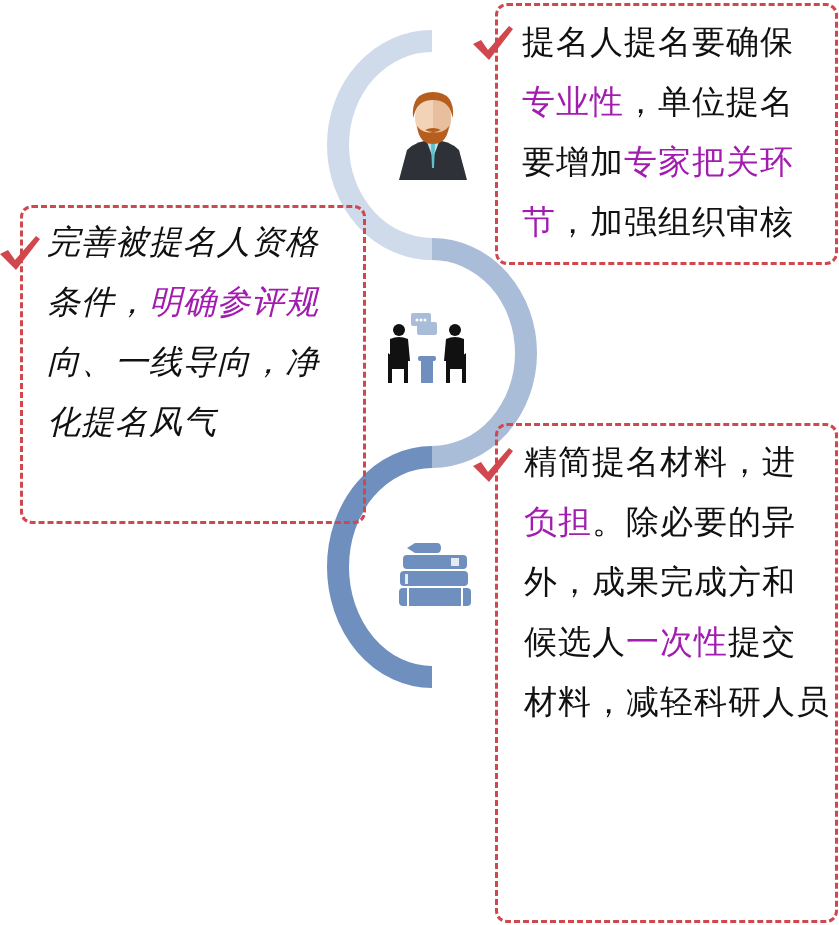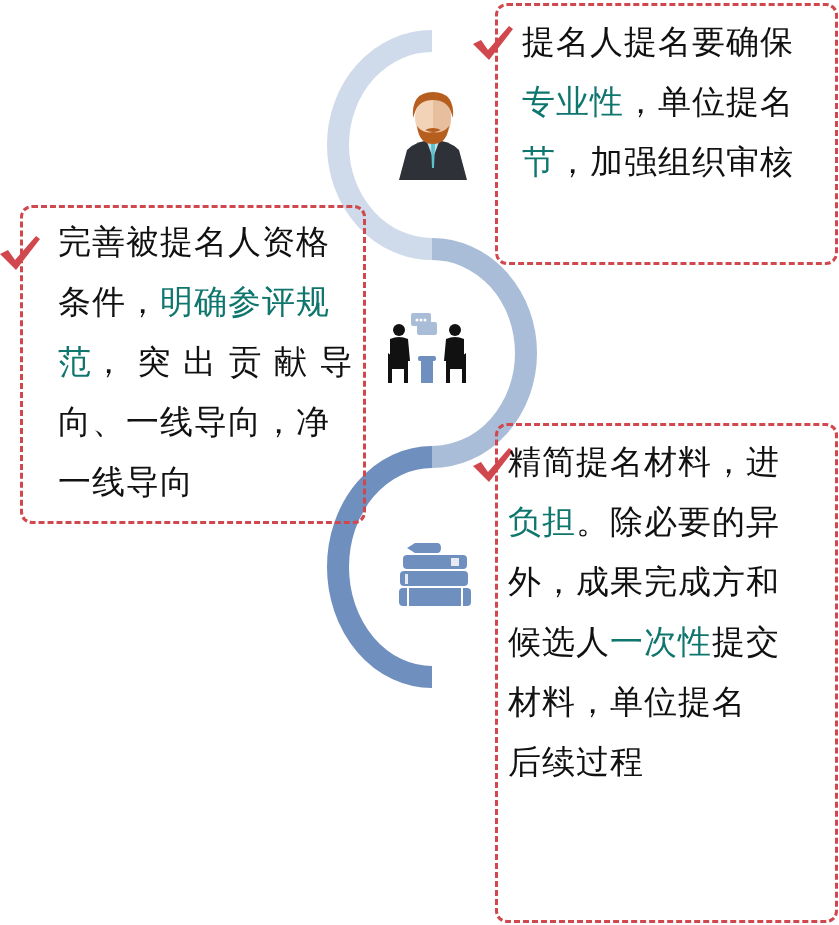--- a/index.html
+++ b/index.html
@@ -1,21 +1,21 @@
 <!DOCTYPE html>
 <html><head>
 <meta charset="utf-8">
 <style>
   html, body { margin:0; padding:0; background:#ffffff; }
   body { width:839px; height:925px; position:relative; overflow:hidden;
          font-family: "DejaVu Sans", "Liberation Sans", sans-serif; }
   .curve { position:absolute; left:0; top:0; width:839px; height:925px; }
   .box { position:absolute; border:3px dashed #d0474d; border-radius:12px; box-sizing:border-box; background:transparent; }
   .box-text { position:absolute; font-size:33px; line-height:60px; color:#111; letter-spacing:1px; }
-  .box-text .hl { color:#0f766e; }
+  .box-text .hl { color:#a21caf; }
   .check { position:absolute; }
   .icon { position:absolute; }
 </style>
 </head>
 <body>
 
 <svg class="curve" viewBox="0 0 839 925">
 
   <path d="M 432 41 A 94 104 0 0 0 432 249" fill="none" stroke="#cfdaea" stroke-width="22"></path>
 
@@ -62,39 +62,38 @@
   <rect x="62" y="47" width="2" height="18" fill="#fff"></rect>
 </svg>
 
 <div class="box" style="left:495px;top:3px;width:343px;height:262px;"></div>
 <svg class="check" style="left:473px;top:26px;" width="40" height="34" viewBox="0 0 40 34">
   <path d="M0 18 L8 14 L15 24 L36 0 L40 3 L16 34 Z" fill="#d0474d"></path>
 </svg>
 <div class="box-text" style="left:522px;top:12px;width:310px;">
   <div><span>提名人提名要确保</span></div>
   <div><span class="hl">专业性</span><span>，单位提名</span></div>
+  <div><span>要增加</span><span class="hl">专家把关环</span></div>
   <div><span class="hl">节</span><span>，加强组织审核</span></div>
 </div>
 
 <div class="box" style="left:20px;top:205px;width:346px;height:319px;"></div>
 <svg class="check" style="left:0px;top:236px;" width="40" height="34" viewBox="0 0 40 34">
   <path d="M0 18 L8 14 L15 24 L36 0 L40 3 L16 34 Z" fill="#d0474d"></path>
 </svg>
-<div class="box-text" style="left:58px;top:212px;width:312px;">
+<div class="box-text" style="left:47px;top:212px;width:312px;font-style:italic;">
   <div><span>完善被提名人资格</span></div>
   <div><span>条件，</span><span class="hl">明确参评规</span></div>
-  <div><span class="hl">范</span><span>， 突 出 贡 献 导</span></div>
   <div><span>向、一线导向，净</span></div>
-  <div><span>一线导向</span></div>
+  <div><span>化提名风气</span></div>
 </div>
 
 <div class="box" style="left:495px;top:423px;width:343px;height:500px;"></div>
 <svg class="check" style="left:473px;top:448px;" width="40" height="34" viewBox="0 0 40 34">
   <path d="M0 18 L8 14 L15 24 L36 0 L40 3 L16 34 Z" fill="#d0474d"></path>
 </svg>
-<div class="box-text" style="left:508px;top:432px;width:310px;">
+<div class="box-text" style="left:524px;top:432px;width:310px;">
   <div><span>精简提名材料，进</span></div>
   <div><span class="hl">负担</span><span>。除必要的异</span></div>
   <div><span>外，成果完成方和</span></div>
   <div><span>候选人</span><span class="hl">一次性</span><span>提交</span></div>
-  <div><span>材料，单位提名</span></div>
-  <div><span>后续过程</span></div>
+  <div><span>材料，减轻科研人员</span></div>
 </div>
 
 </body></html>

